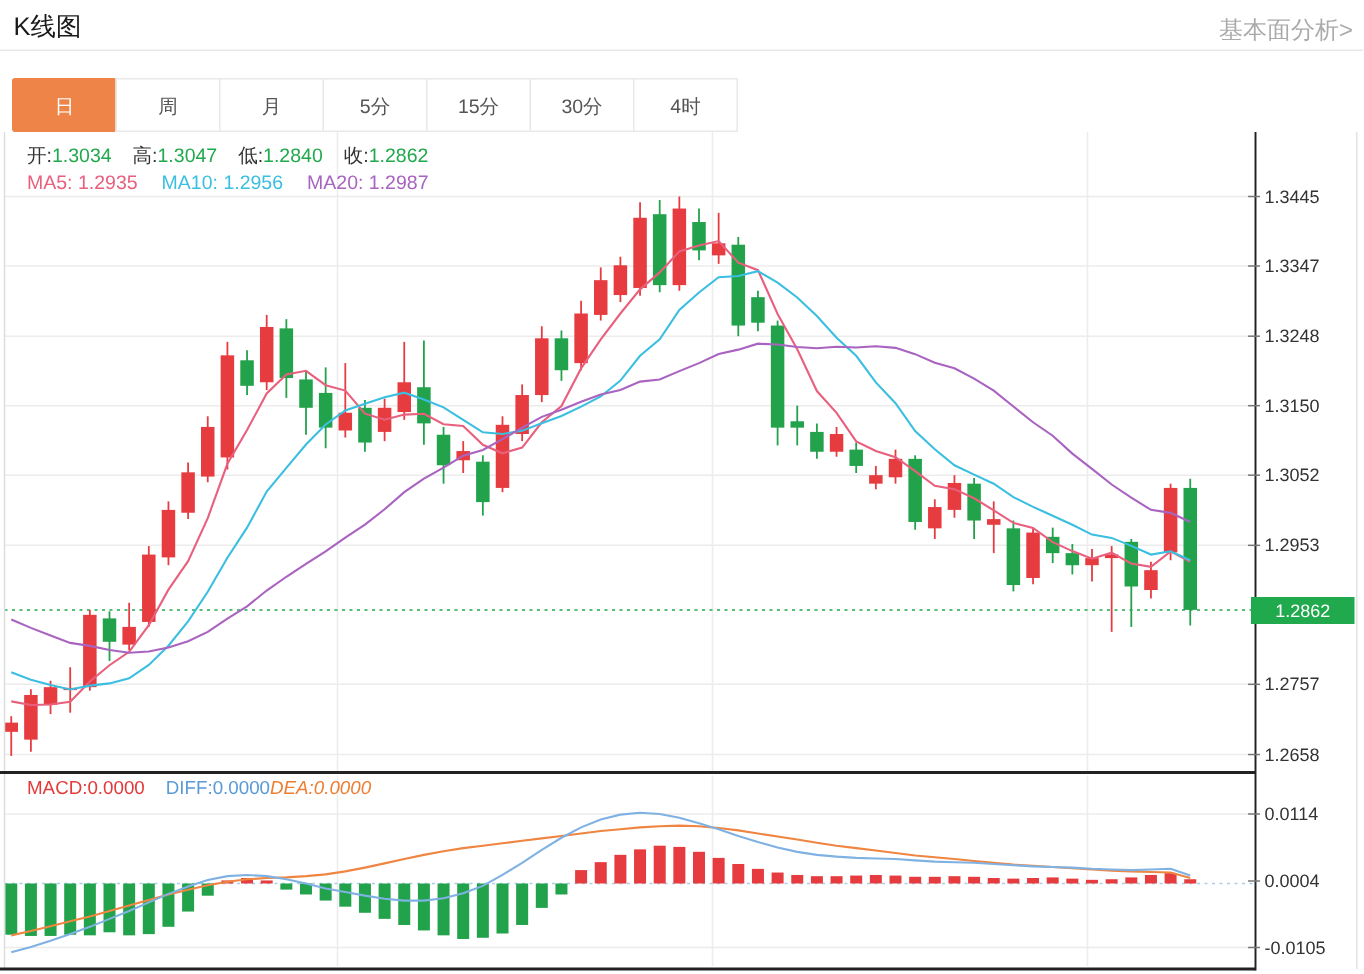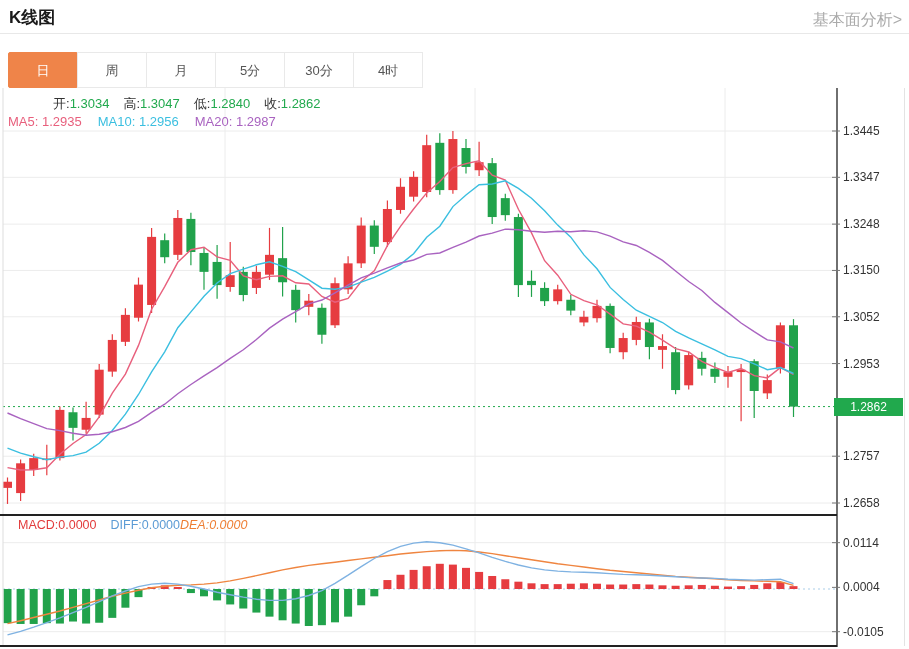--- a/index.html
+++ b/index.html
@@ -4,33 +4,33 @@
 <style>
   :root{
     --accent:#ef8449; --up:#e63c40; --down:#21a24b; --badge:#21a94d;
     --ma5:#e8607d; --ma10:#3bbfe0; --ma20:#a963c0;
     --diffb:#7fb2e2; --deao:#ef8540;
     --valgreen:#21a94d; --macdred:#e23b3b; --difftext:#5b9bd5; --deatext:#ee7e33;
   }
   html,body{margin:0;padding:0;background:#fff;}
   body{font-family:"Liberation Sans","DejaVu Sans",sans-serif;}
   .page{position:relative;width:909px;height:649px;background:#fff;overflow:hidden;}
-  .title{position:absolute;left:9px;top:6px;font-size:17px;font-weight:bold;color:#1a1a1a;}
+  .title{position:absolute;left:9px;top:6px;font-size:17px;font-weight:normal;color:#1a1a1a;}
   .flink{position:absolute;right:7px;top:10px;font-size:16px;color:#aaaaaa;cursor:pointer;}
   .hdr-divider{position:absolute;left:0;top:33px;width:909px;height:1px;background:#e8e8e8;}
   .tabbar{position:absolute;left:8px;top:52px;display:flex;}
   .tab{width:70px;height:36px;line-height:36px;text-align:center;font-size:13px;color:#555;
        background:#fff;border:1px solid #e9e9e9;box-sizing:border-box;margin-left:-1px;cursor:pointer;}
   .tab:first-child{margin-left:0;}
   .tab.active{background:var(--accent);border-color:var(--accent);color:#fff;border-radius:2px;}
   svg#chart{position:absolute;left:0;top:0;}
-  .ohlc-row{position:absolute;left:18px;top:95px;font-size:13px;color:#333;white-space:nowrap;margin-left:35px;}
+  .ohlc-row{position:absolute;left:18px;top:95px;font-size:13px;color:#333;white-space:nowrap;}
   .ohlc-row .olbl{color:#333;}
   .ohlc-row .oval{color:var(--valgreen);margin-right:14px;}
-  .ma-row{position:absolute;left:8px;top:114px;font-size:13px;white-space:nowrap;}
+  .ma-row{position:absolute;left:18px;top:114px;font-size:13px;white-space:nowrap;}
   .ma-row .ma5{color:var(--ma5);margin-right:16px;}
   .ma-row .ma10{color:var(--ma10);margin-right:16px;}
   .ma-row .ma20{color:var(--ma20);}
   .macd-row{position:absolute;left:18px;top:518px;font-size:12.5px;white-space:nowrap;}
   .macd-row .m1{color:var(--macdred);margin-right:14px;}
   .macd-row .m2{color:var(--difftext);}
   .macd-row .m3{color:var(--deatext);font-style:italic;}
   .badge{position:absolute;left:834px;top:398px;width:69px;height:18px;line-height:18px;
          text-align:center;background:var(--badge);color:#fff;font-size:12px;}
   text.axlbl{font-size:12px;fill:#333;}
@@ -41,20 +41,21 @@
 <div class="page">
   <div class="title">K线图</div>
   <div class="flink">基本面分析&gt;</div>
   <div class="hdr-divider"></div>
 
   <div class="tabbar" id="tabbar">
       <div class="tab active">日</div>
       <div class="tab">周</div>
       <div class="tab">月</div>
       <div class="tab">5分</div>
+      <div class="tab">15分</div>
       <div class="tab">30分</div>
       <div class="tab">4时</div>
     </div>
 
   <svg id="chart" width="909" height="649" viewBox="0 0 909 649">
       <g>
         <line x1="3" y1="131" x2="837" y2="131" stroke="#ececec" stroke-width="1"></line>
         <line x1="3" y1="177.32460000000015" x2="837" y2="177.32460000000015" stroke="#ececec" stroke-width="1"></line>
         <line x1="3" y1="224.12190000000024" x2="837" y2="224.12190000000024" stroke="#ececec" stroke-width="1"></line>
         <line x1="3" y1="270.44650000000036" x2="837" y2="270.44650000000036" stroke="#ececec" stroke-width="1"></line>

